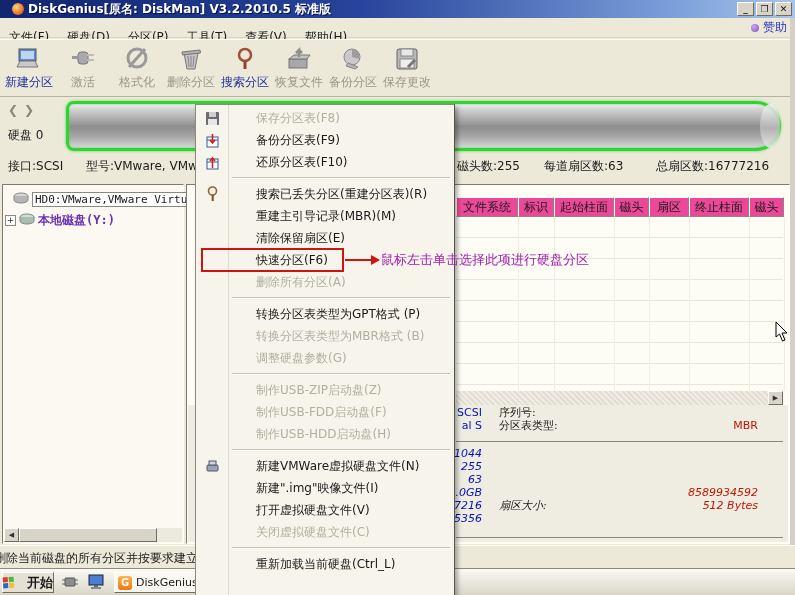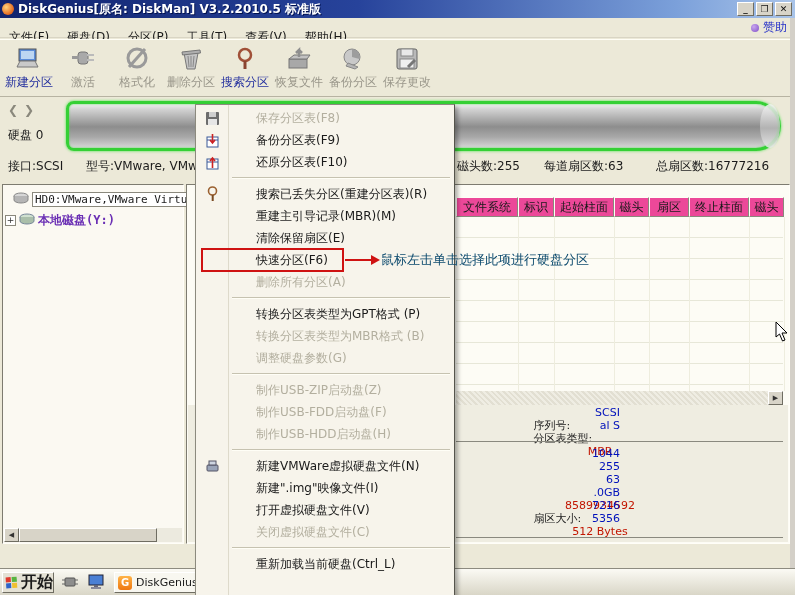--- a/index.html
+++ b/index.html
@@ -3,21 +3,21 @@
 <meta charset="utf-8">
 <style>
   * { margin:0; padding:0; box-sizing:border-box; }
   body { background:#777; font-family:"DejaVu Sans","Liberation Sans",sans-serif; }
   .app { position:relative; width:795px; height:595px; background:#ece9d8; overflow:hidden;
          font-size:12px; color:#1a1a1a; }
 
   
   .titlebar { position:absolute; left:0; top:0; width:795px; height:18px;
     background:linear-gradient(to right,#11246e 0%,#27439b 45%,#7ba0da 85%,#a9c4e9 100%);
-    display:flex; align-items:center; padding-left:2px; }
+    display:flex; align-items:center; padding-left:12px; }
   .app-icon { width:12px; height:12px; border-radius:50%;
     background:radial-gradient(circle at 35% 35%,#ffd37a,#e2661d 70%,#8a3608); margin-right:4px; flex:none; }
   .title-text { color:#fff; font-weight:bold; font-size:12px; white-space:nowrap; text-shadow:1px 1px 0 #00114d; }
   .winbtns { position:absolute; right:3px; top:2px; display:flex; gap:2px; }
   .wb { width:17px; height:14px; background:#d8d4c8; border:1px solid; border-color:#fff #6f6d62 #6f6d62 #fff;
         font-size:9px; line-height:12px; text-align:center; color:#111; font-weight:bold; }
 
   
   .menubar { position:absolute; left:0; top:18px; width:795px; height:20px; display:flex; align-items:center;
     background:#ece9d8; border-bottom:1px solid #d9d5c4; }
@@ -69,41 +69,41 @@
   .ph-cell { position:absolute; top:12px; height:20px; background:#ec4899; border:1px solid;
     border-color:#fffef6 #8a887c #8a887c #fffef6; text-align:center; line-height:18px; font-size:12px; overflow:hidden; }
   .tbl-body { position:absolute; left:269px; right:6px; top:32px; height:174px;
     background:repeating-linear-gradient(180deg, transparent 0 20px, #e7e7d8 20px 21px); }
   .vline { position:absolute; top:32px; height:174px; width:1px; background:#eeedde; }
   .tbl-hscroll { position:absolute; left:269px; right:6px; top:206px; height:14px;
     background:repeating-linear-gradient(45deg,#efede3 0 2px,#e2dfd2 2px 4px); }
   .tbl-hscroll .sb-btn { position:absolute; right:0; top:0; }
   .details-bg { position:absolute; left:1px; right:1px; top:220px; bottom:1px; background:#efede1; }
   .details { position:absolute; left:255px; top:221px; width:316px; font-size:11px; }
-  .drow { display:flex; height:13px; line-height:13px; align-items:center;flex-direction:column; }
+  .drow { display:flex; height:13px; line-height:13px; align-items:center; }
   .d-left { width:40px; text-align:right; color:#0011bb; white-space:nowrap; }
   .d-label { margin-left:17px; width:150px; color:#1a1a1a; white-space:nowrap; }
   .d-value { flex:1; text-align:right; color:#c21500; white-space:nowrap; }
   .dsep { position:absolute; left:269px; right:6px; height:1px; background:#8a897f; }
   .dsep.s1 { top:256px; } .dsep.s2 { top:352px; }
-  .detailsB { top:262px; }
+  .detailsB { top:262px;font-style:italic; }
 
   .win-edge-right { position:absolute; right:0; top:18px; width:5px; bottom:27px; background:#d4d0c8; }
 
   
   .statusbar { position:absolute; left:0; top:545px; width:795px; height:23px; background:#ece9d8;
     border-top:1px solid #fffef6; }
   .statusbar .stext { position:absolute; left:0; top:4px; text-indent:-6px; white-space:nowrap; }
 
   
   .taskbar { position:absolute; left:0; top:568px; width:795px; height:27px;
     background:linear-gradient(#fbfaf4,#d9d6c7); border-top:1px solid #8d8b80; display:flex; align-items:flex-start; padding-top:3px; }
   .startbtn { margin-left:2px; width:52px; height:21px; background:#e4e1d4; border:1px solid;
-    border-color:#fff #6f6d62 #6f6d62 #fff; display:flex; align-items:center; justify-content:flex-end; gap:3px;
-    font-weight:bold; font-size:16px; }
+    border-color:#fff #6f6d62 #6f6d62 #fff; display:flex; align-items:center; justify-content:space-between; gap:3px;
+    font-weight:bold; font-size:13px; }
   .flag { width:12px; height:12px; display:grid; grid-template-columns:5px 5px; grid-template-rows:5px 5px; gap:1px; transform:rotate(-4deg); }
   .flag i { display:block; } .flag .f1{background:#e03a2e;} .flag .f2{background:#58b440;} .flag .f3{background:#2f64c8;} .flag .f4{background:#f0c030;}
   .qicon { width:20px; height:20px; margin-left:6px; display:flex; align-items:center; justify-content:center; }
   .taskbtn { margin-left:8px; width:150px; height:21px; background:#f8f7f0; border:1px solid;
     border-color:#fff #6f6d62 #6f6d62 #fff; display:flex; align-items:center; gap:4px; padding:0 3px; overflow:hidden; }
   .glogo { width:14px; height:14px; background:linear-gradient(#ffb347,#ee7711); border-radius:3px; color:#fff;
     font-size:10px; font-weight:bold; text-align:center; line-height:14px; flex:none; }
   .taskbtn .tklabel { font-size:11px; white-space:nowrap; }
 
   
@@ -118,21 +118,21 @@
   .msep { height:10px; position:relative; }
   .msep::after { content:""; position:absolute; left:36px; right:4px; top:4px; height:1px; background:#c6c2b0;
     box-shadow:0 1px 0 #fffef6; }
   .hlbox { position:absolute; left:5px; top:-1px; width:143px; height:24px; border:2px solid #cf1212; z-index:5; }
 
   
   .annotation { position:absolute; left:345px; top:251px; z-index:50; display:flex; align-items:center; }
   .ann-line { width:26px; height:2px; background:#cf1212; }
   .ann-head { width:0; height:0; border-top:5px solid transparent; border-bottom:5px solid transparent;
     border-left:9px solid #cf1212; }
-  .ann-text { color:#0c4a6e; font-size:13px; margin-left:1px; white-space:nowrap; }
+  .ann-text { color:#a21caf; font-size:13px; margin-left:1px; white-space:nowrap; }
 
   
   .cursor { position:absolute; left:775px; top:322px; z-index:60; }
 </style>
 </head>
 <body>
 
 <div class="app">
 
   <div class="titlebar">
@@ -352,20 +352,23 @@
         <span class="d-left">5356</span>
         <span class="d-label"></span>
         <span class="d-value"></span>
       </div>
     </div>
     <div class="dsep s2"></div>
   </div>
 
   <div class="win-edge-right"></div>
 
+  <div class="statusbar">
+    <span class="stext">删除当前磁盘的所有分区并按要求建立</span>
+  </div>
 
   <div class="taskbar">
     <div class="startbtn">
       <span class="flag">
           <i class="f1"></i>
           <i class="f2"></i>
           <i class="f3"></i>
           <i class="f4"></i>
         </span>
       <span>开始</span>

